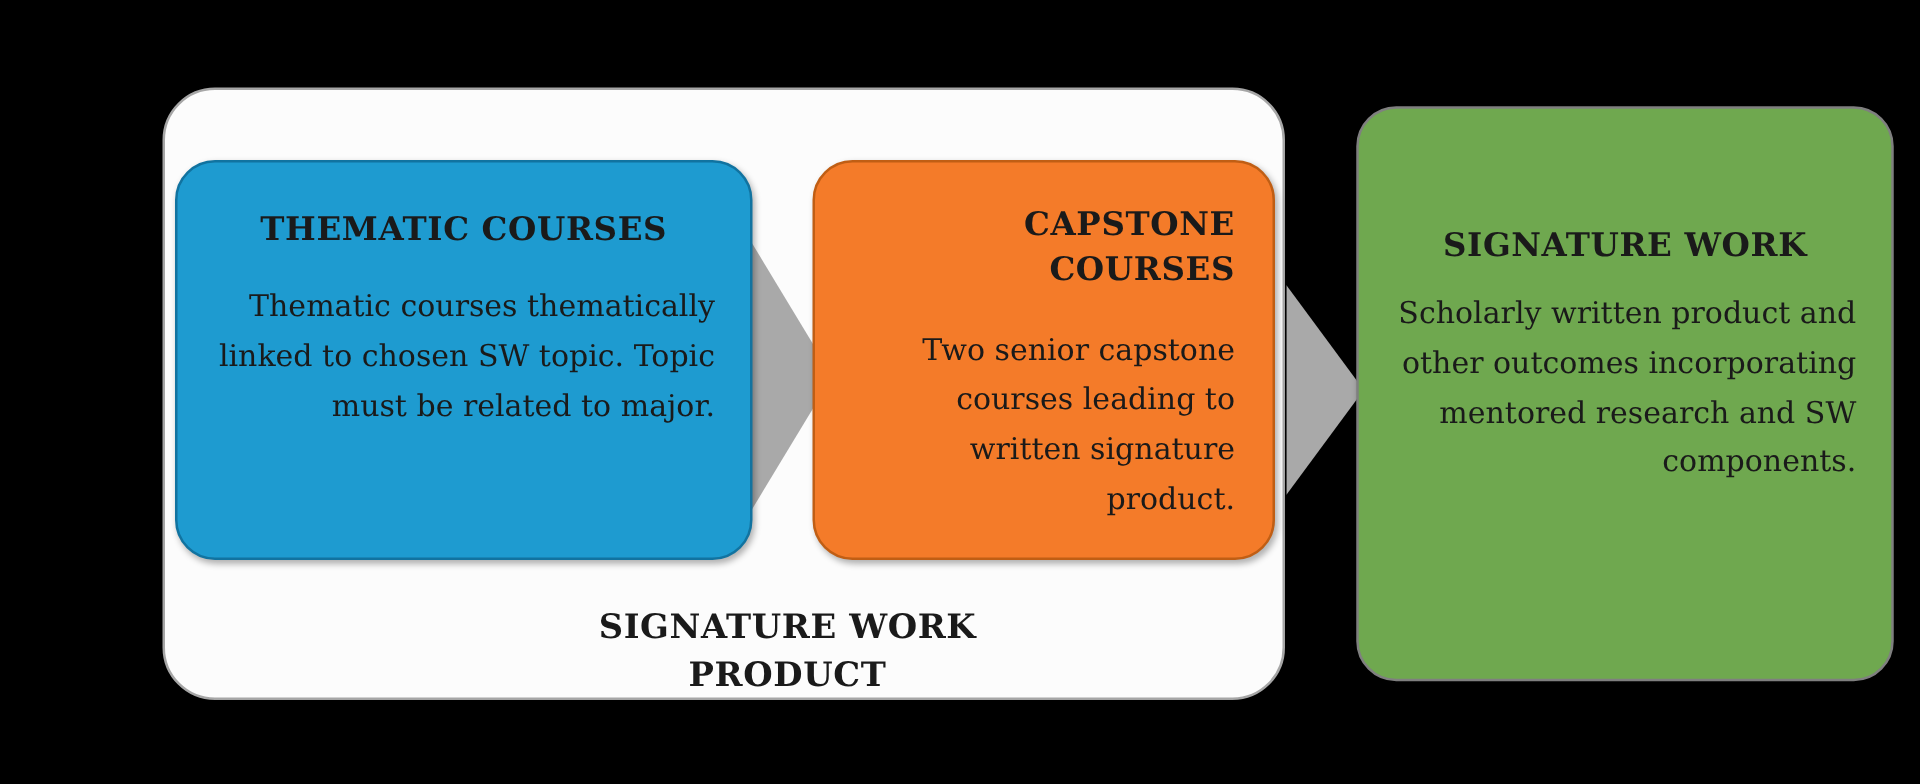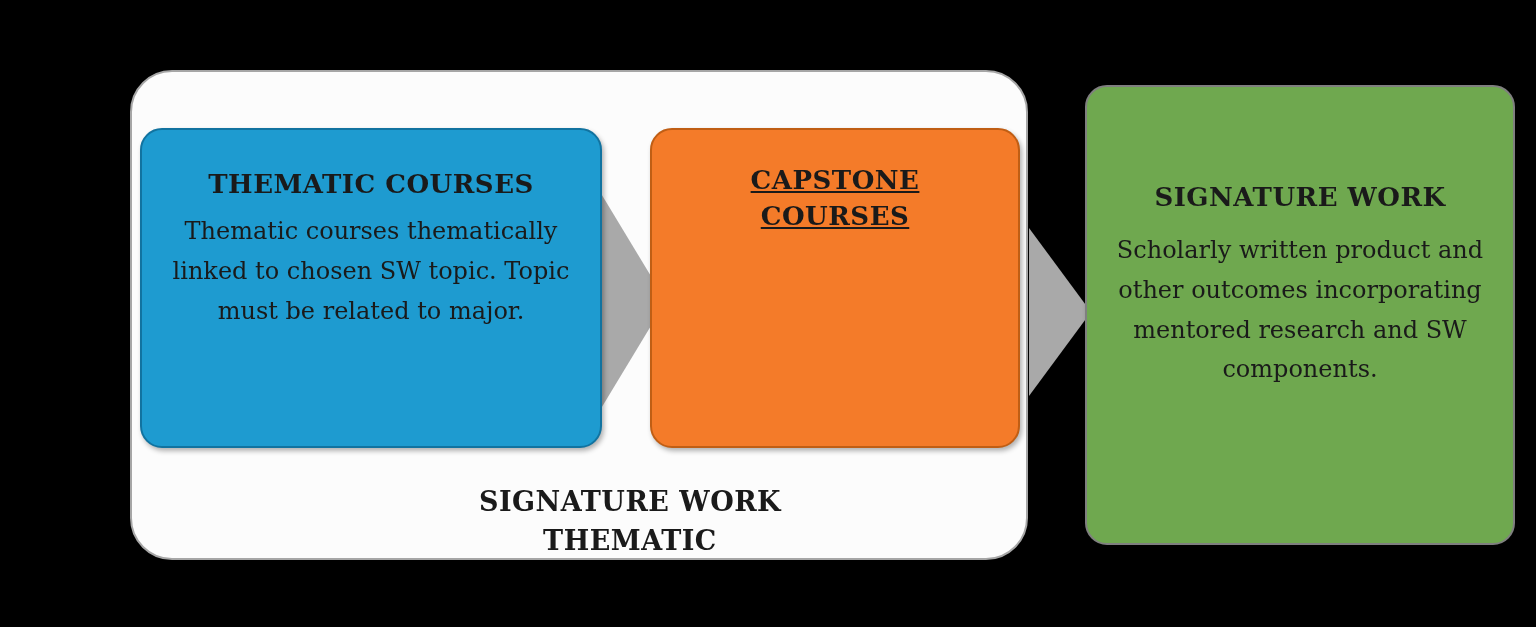--- a/index.html
+++ b/index.html
@@ -34,55 +34,54 @@
     font-size: 27px;
     line-height: 1.45;
     letter-spacing: 0.5px;
     z-index: 4;
   }
   .container-label span { display: block; }
 
   
   .node {
     position: absolute;
-    border-radius: 22px;
+    border-radius: 32px;
     z-index: 3;
     display: flex;
     flex-direction: column;
     align-items: center;
-    text-align: center;
+    text-align: right;
     box-shadow: 2px 3px 5px rgba(0,0,0,0.30);
   }
   .node .title {
     font-weight: bold;
     font-size: 26px;
     letter-spacing: 0.5px;
     line-height: 1.4;
   }
   .node .body-text {
     font-size: 24px;
     line-height: 1.65;
   }
 
   .thematic-box {
     left: 140px; top: 128px;
     width: 462px; height: 320px;
     background: #1E9BD0;
     border: 2px solid #1173A0;
     padding: 36px 28px 0 28px;
   }
-  .thematic-box .body-text { margin-top: 10px; }
+  .thematic-box .body-text { margin-top: 24px; }
 
   .capstone-box {
     left: 650px; top: 128px;
     width: 370px; height: 320px;
     background: #F47B29;
     border: 2px solid #C05E14;
     padding: 32px 30px 0 30px;
-    text-decoration: underline;
   }
   .capstone-box .body-text { margin-top: 26px; }
 
   .product-box {
     left: 1085px; top: 85px;
     width: 430px; height: 460px;
     background: #6FA84F;
     border: 2px solid #7F7F7F;
     padding: 92px 28px 0 28px;
   }
@@ -116,27 +115,28 @@
 
   <div class="arrow arrow-2"></div>
 
   <div class="node thematic-box">
     <div class="title">THEMATIC COURSES</div>
     <div class="body-text">Thematic courses thematically linked to chosen SW topic. Topic must be related to major.</div>
   </div>
 
   <div class="node capstone-box">
     <div class="title">CAPSTONE COURSES</div>
+    <div class="body-text">Two senior capstone courses leading to written signature product.</div>
   </div>
 
   <div class="node product-box">
     <div class="title">
       <span>SIGNATURE WORK</span>
     </div>
     <div class="body-text">Scholarly written product and other outcomes incorporating mentored research and SW components.</div>
   </div>
 
   <div class="container-label">
     <span>SIGNATURE WORK</span>
-    <span>THEMATIC</span>
+    <span>PRODUCT</span>
   </div>
 
 </div>
 
 </body></html>

